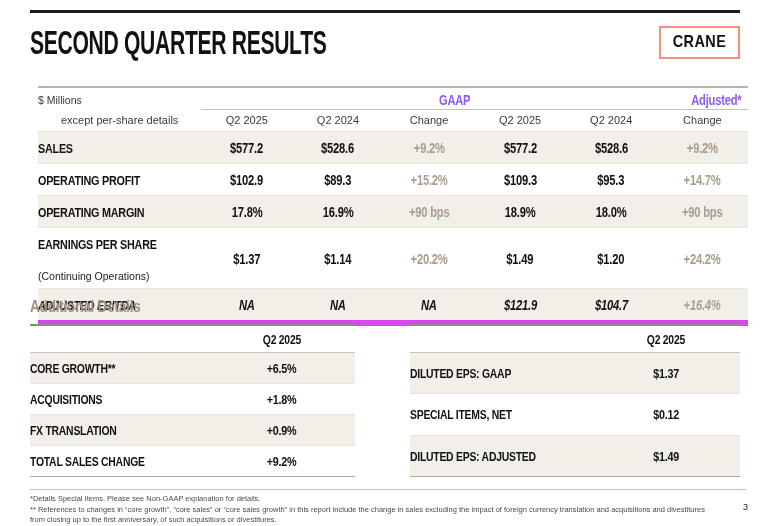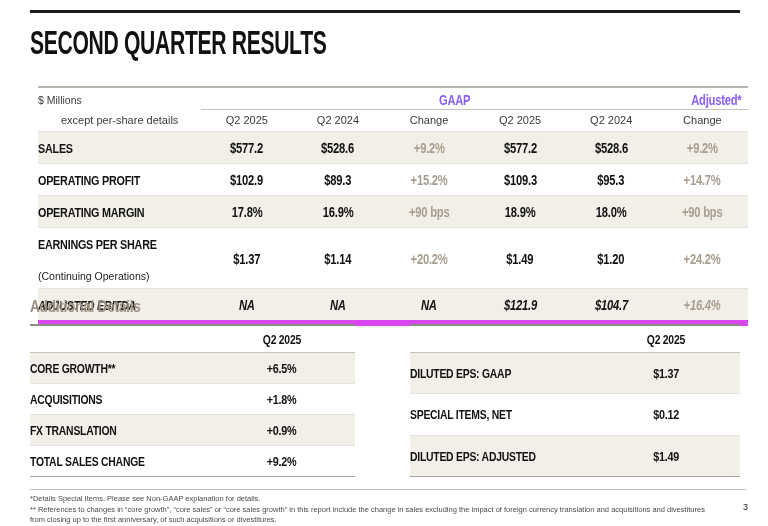--- a/index.html
+++ b/index.html
@@ -65,20 +65,23 @@
 </style>
 </head>
 <body>
 
 <div class="page">
 
   <div class="top-rule"></div>
 
   <div class="header">
     <h1 class="title"><span class="cond">SECOND QUARTER RESULTS</span></h1>
+    <div class="logo-box">
+      <span class="cond-c">CRANE</span>
+    </div>
   </div>
 
   <table class="main-table">
     <colgroup>
       <col style="width:23%">
       <col style="width:12.83%">
         <col style="width:12.83%">
         <col style="width:12.83%">
       <col style="width:12.83%">
         <col style="width:12.84%">

